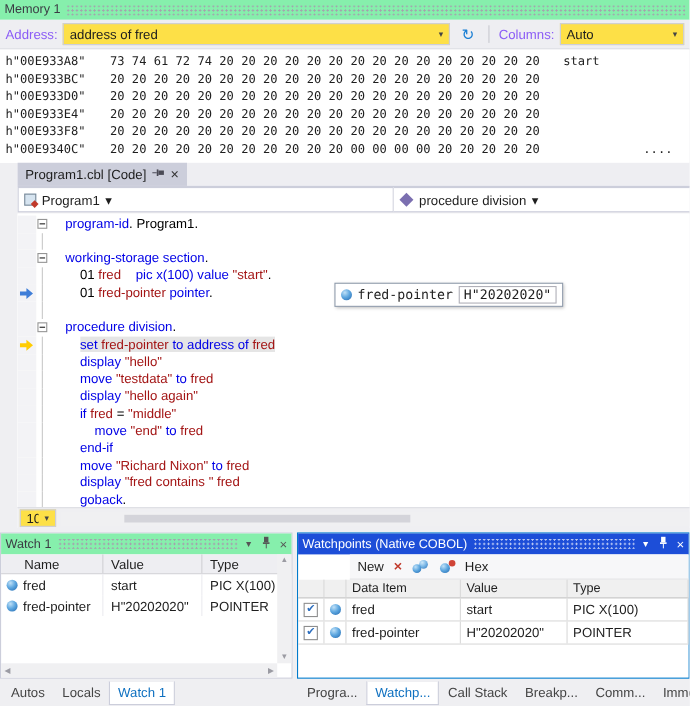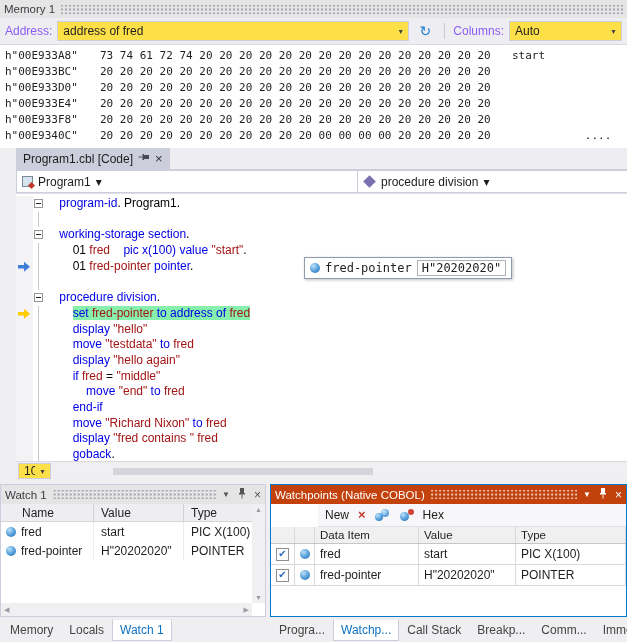--- a/index.html
+++ b/index.html
@@ -3,27 +3,27 @@
 <meta charset="utf-8">
 <style>
   *{margin:0;padding:0;box-sizing:border-box;}
   html,body{width:627px;height:642px;overflow:hidden;}
   body{font-family:"Liberation Sans",sans-serif;font-size:12px;color:#1e1e1e;background:#efeff2;}
   .mono{font-family:"DejaVu Sans Mono",monospace;}
   .screen{position:relative;width:627px;height:642px;background:#efeff2;overflow:hidden;}
   .panel{position:absolute;background:#fff;}
 
   
-  .tw-header{height:18px;display:flex;align-items:center;gap:6px;padding:0 4px;background:#e5e5e5;}
+  .tw-header{height:18px;display:flex;align-items:center;gap:6px;padding:0 4px;background:#86efac;}
   .tw-title{font-size:11.5px;color:#3b3b44;white-space:nowrap;}
   .drag-dots{flex:1;height:9px;background-image:radial-gradient(circle,#a3a3ad 0.9px,transparent 1px);background-size:4px 4px;background-position:center;}
   .tw-btns{display:flex;align-items:center;gap:7px;color:#555;}
   .tw-menu{font-size:8px;}
   .tw-close{font-size:12px;line-height:10px;}
-  .tw-header.blue{background:#c2410c;}
+  .tw-header.blue{background:#1d4ed8;}
   .tw-header.blue .tw-title{color:#fff;font-size:11.5px;}
   .tw-header.blue .drag-dots{background-image:radial-gradient(circle,rgba(255,255,255,.7) 0.9px,transparent 1px);}
   .tw-header.blue .tw-btns{color:#fff;}
 
   
   .memory{top:0;left:0;width:627px;height:148px;}
   .mem-toolbar{position:absolute;top:18px;left:0;right:0;height:27px;background:#eeeef2;border-bottom:1px solid #dadbe0;display:flex;align-items:center;gap:5px;padding:0 5px;}
   .tb-label{white-space:nowrap;color:#8b5cf6;}
   .combo{height:20px;background:#fde047;border:1px solid #cccedb;display:flex;align-items:center;padding-left:5px;}
   .combo .combo-text{flex:1;white-space:nowrap;overflow:hidden;}
@@ -55,21 +55,21 @@
 
   .code-area{position:relative;height:267px;background:#fff;overflow:hidden;padding-top:2px;}
   .code-row{display:flex;height:15.7px;line-height:15.7px;font-family:Liberation Sans, sans-serif;font-size:12px;white-space:pre;}
   .glyph-cell{width:17px;flex:none;background:#f3f3f6;position:relative;}
   .fold-cell{width:13px;flex:none;position:relative;}
   .code-text{flex:1;white-space:pre;}
   .tok-k{color:#0000e6;}
   .tok-s{color:#a31515;}
   .tok-i{color:#a31515;}
   .tok-p{color:#000;}
-  .hl{background:#86efac;}
+  .hl{background:#e5e5e5;}
   .exec-arrow{position:absolute;left:2px;top:3px;width:12px;height:10px;background:#ffcc00;clip-path:polygon(0 32%,50% 32%,50% 0,100% 50%,50% 100%,50% 68%,0 68%);filter:drop-shadow(0 0 1px #a8881a);}
   .pin-arrow{position:absolute;left:2px;top:3px;width:12px;height:10px;background:#3f7ed8;clip-path:polygon(0 32%,50% 32%,50% 0,100% 50%,50% 100%,50% 68%,0 68%);}
   .fold-box{position:absolute;left:1px;top:3px;width:9px;height:9px;border:1px solid #959595;background:#fff;}
   .fold-box .minus{position:absolute;left:1px;top:3px;width:5px;height:1px;background:#222;}
   .fold-vline{position:absolute;left:5px;top:0;bottom:0;width:1px;background:#c9c9c9;}
 
   .datatip{position:absolute;left:288px;top:63px;height:22px;display:flex;align-items:center;gap:5px;background:#fff;border:1px solid #8f9bab;box-shadow:1px 1px 3px rgba(0,0,0,.25);padding:0 5px;}
   .datatip .dt-name{font-size:12px;}
   .datatip .dt-value{border:1px solid #b0b0b8;padding:0 4px;font-size:12px;background:#fff;}
   .sphere{width:10px;height:10px;border-radius:50%;background:radial-gradient(circle at 35% 30%,#bfe0f7,#5fa8e0 45%,#1f66ae);flex:none;}
@@ -321,21 +321,21 @@
           </div>
           <div class="cell c-item">fred-pointer</div>
           <div class="cell c-value">H"20202020"</div>
           <div class="cell c-type">POINTER</div>
         </div>
       </div>
   </div>
 
   <div class="btabs">
     <div class="tab-group lg">
-        <div class="btab">Memory</div>
+        <div class="btab">Autos</div>
         <div class="btab">Locals</div>
         <div class="btab active">Watch 1</div>
       </div>
     <div class="tab-group rg">
         <div class="btab">Progra...</div>
         <div class="btab active">Watchp...</div>
         <div class="btab">Call Stack</div>
         <div class="btab">Breakp...</div>
         <div class="btab">Comm...</div>
         <div class="btab">Immedi...</div>

